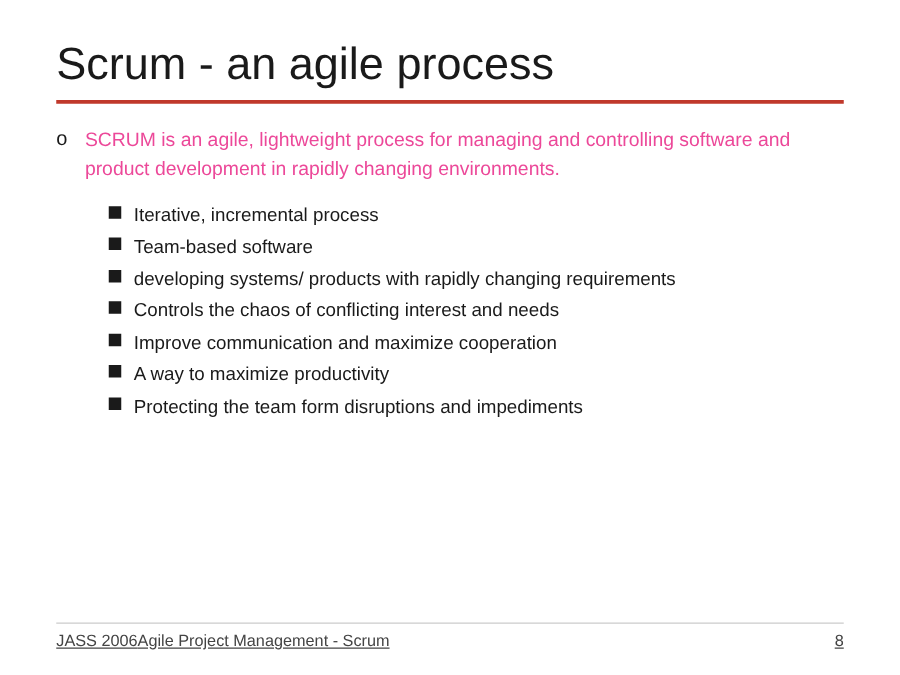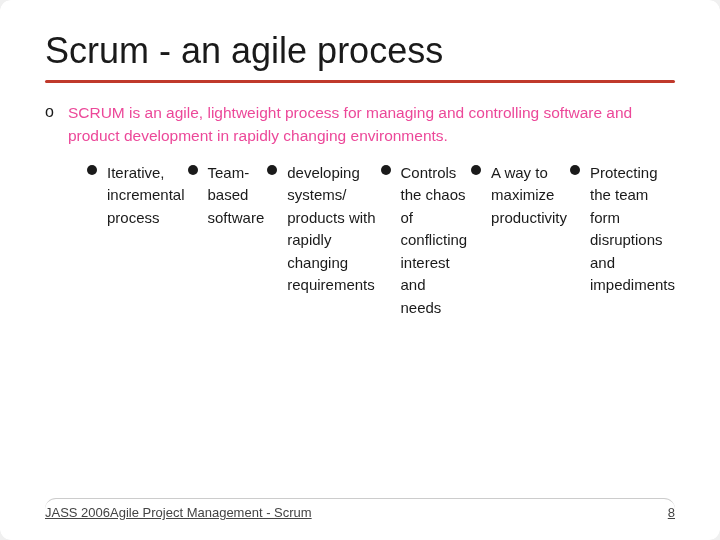--- a/index.html
+++ b/index.html
@@ -1,19 +1,18 @@
 <!DOCTYPE html>
 <html><head>
   <meta charset="utf-8">
   <style>
     * {
       margin: 0;
       padding: 0;
       box-sizing: border-box;
-      border-radius: 11px;
     }
 
     body {
       width: 720px;
       height: 540px;
       background: #f0f0f0;
       font-family: 'Arial', sans-serif;
       overflow: hidden;
     }
 
@@ -64,21 +63,21 @@
 
     .main-text {
       font-size: 15.5px;
       color: #ec4899;
       line-height: 1.5;
     }
 
     .sub-bullets {
       margin-left: 42px;
       display: flex;
-      flex-direction: row;
+      flex-direction: column;
       gap: 3px;
       justify-content: flex-end;
     }
 
     .sub-bullet {
       display: flex;
       align-items: flex-start;
     }
 
     .sub-bullet-marker {
@@ -150,20 +149,24 @@
         <div class="sub-bullet">
           <span class="sub-bullet-marker"></span>
           <span class="sub-text">developing systems/ products with rapidly changing requirements</span>
         </div>
         <div class="sub-bullet">
           <span class="sub-bullet-marker"></span>
           <span class="sub-text">Controls the chaos of conflicting interest and needs</span>
         </div>
         <div class="sub-bullet">
           <span class="sub-bullet-marker"></span>
+          <span class="sub-text">Improve communication and maximize cooperation</span>
+        </div>
+        <div class="sub-bullet">
+          <span class="sub-bullet-marker"></span>
           <span class="sub-text">A way to maximize productivity</span>
         </div>
         <div class="sub-bullet">
           <span class="sub-bullet-marker"></span>
           <span class="sub-text">Protecting the team form disruptions and impediments</span>
         </div>
       </div>
 
   </div>
 

